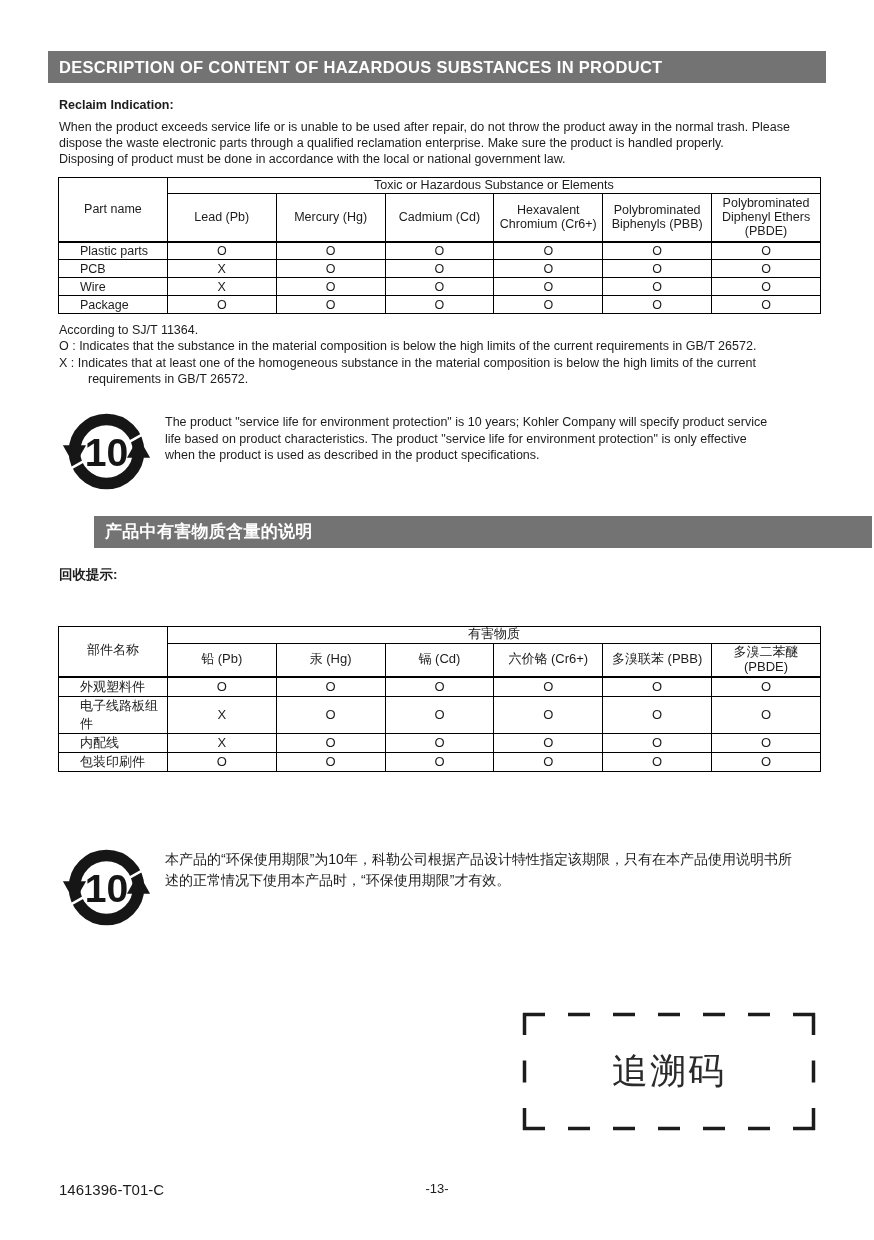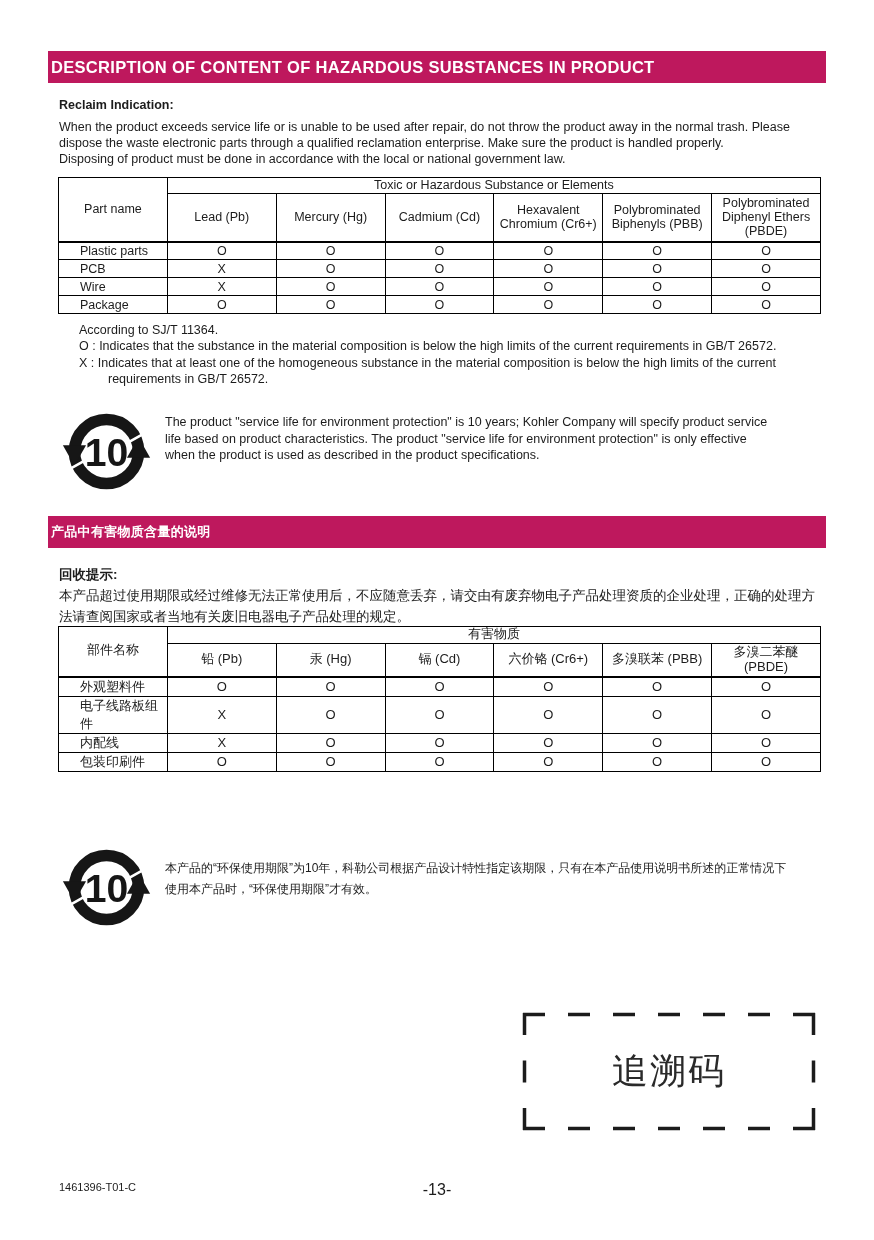--- a/index.html
+++ b/index.html
@@ -4,25 +4,25 @@
 <style>
   * { margin: 0; padding: 0; box-sizing: border-box; }
   html, body { background: #fff; }
   body { font-family: "Liberation Sans", sans-serif; color: #1c1c1c; }
   #page {
     position: relative; width: 874px; height: 1240px;
     background: #ffffff; overflow: hidden;
   }
   .section-bar {
     position: absolute; left: 48px; width: 778px; height: 32px;
-    background: #be185d; color: #ffffff; font-weight: bold;
-    line-height: 32px; padding-left: 3px; letter-spacing: 0.3px;
+    background: #737373; color: #ffffff; font-weight: bold;
+    line-height: 32px; padding-left: 11px; letter-spacing: 0.3px;
   }
   #bar-en { top: 51px; font-size: 16.5px; }
-  #bar-cn { top: 516px; font-size: 13px; }
+  #bar-cn { top: 516px; font-size: 17px; margin-left: 46px; }
 
   .textblock { position: absolute; }
   .b-title { font-weight: bold; }
 
   #reclaim-en { left: 59px; top: 97px; width: 752px; font-size: 12.5px; line-height: 16px; }
   #reclaim-en .b-title { margin-bottom: 6px; }
 
   table.hztable {
     position: absolute; left: 58px; width: 763px;
     border-collapse: collapse; table-layout: fixed;
@@ -39,42 +39,42 @@
   #table-en tr.spanrow { height: 15px; }
   #table-en tr.spanrow td { line-height: 15px; }
   #table-en tr.colrow { height: 48px; }
   #table-en tr.datarow { height: 18px; }
   #table-cn { top: 626px; font-size: 13px; }
   #table-cn tr.spanrow { height: 16px; }
   #table-cn tr.spanrow td { line-height: 16px; font-family: Liberation Mono, monospace; }
   #table-cn tr.colrow { height: 33px; }
   #table-cn tr.datarow { height: 19px; }
 
-  #notes-en { left: 59px; top: 322px; width: 742px; font-size: 12.5px; line-height: 16.3px; margin-left: 20px; }
+  #notes-en { left: 59px; top: 322px; width: 742px; font-size: 12.5px; line-height: 16.3px; }
   #notes-en .note { padding-left: 29px; text-indent: -29px; }
   #notes-cn { left: 59px; top: 757px; width: 772px; font-size: 13px; line-height: 18.3px; }
 
   .epup-logo { position: absolute; left: 62px; width: 89px; height: 89px; }
   #epup-logo-en { top: 407px; }
   #epup-logo-cn { top: 843px; }
   #epup-text-en { left: 165px; top: 414px; width: 614px; font-size: 12.5px; line-height: 16.5px; }
-  #epup-text-cn { left: 165px; top: 849px; width: 632px; font-size: 12px; line-height: 21px; margin-top: 9px; }
+  #epup-text-cn { left: 165px; top: 849px; width: 632px; font-size: 14px; line-height: 21px; }
 
   #recycle-cn { left: 59px; top: 564px; width: 766px; font-size: 13.5px; line-height: 21px; }
   #recycle-cn .b-title { font-size: 13.5px; }
 
   #trace-box { position: absolute; left: 521px; top: 1011px; width: 296px; height: 121px; }
   #trace-box svg { position: absolute; left: 0; top: 0; }
   #trace-label {
     position: absolute; left: 0; top: 0; width: 100%; height: 100%;
     display: flex; align-items: center; justify-content: center;
     font-size: 36px; color: #2a2a2a; letter-spacing: 2px;
   }
-  #footer-doc { position: absolute; left: 59px; top: 1181px; font-size: 11px; }
-  #footer-page { position: absolute; left: 0; top: 1181px; width: 874px; text-align: center; font-size: 16px; }
+  #footer-doc { position: absolute; left: 59px; top: 1181px; font-size: 15px; }
+  #footer-page { position: absolute; left: 0; top: 1181px; width: 874px; text-align: center; font-size: 13px; }
 </style>
 </head>
 <body>
 
 <div id="page">
 
   <div id="bar-en" class="section-bar">
     <span>DESCRIPTION OF CONTENT OF HAZARDOUS SUBSTANCES IN PRODUCT</span>
   </div>
 
@@ -154,21 +154,20 @@
     </svg>
   </span>
   <div id="epup-text-en" class="textblock">The product "service life for environment protection" is 10 years; Kohler Company will specify product service life based on product characteristics. The product "service life for environment protection" is only effective when the product is used as described in the product specifications.</div>
 
   <div id="bar-cn" class="section-bar">
     <span>产品中有害物质含量的说明</span>
   </div>
 
   <div id="recycle-cn" class="textblock">
     <div class="b-title">回收提示:</div>
-    <div>本产品超过使用期限或经过维修无法正常使用后，不应随意丢弃，请交由有废弃物电子产品处理资质的企业处理，正确的处理方法请查阅国家或者当地有关废旧电器电子产品处理的规定。</div>
   </div>
 
   <table id="table-cn" class="hztable">
     <tbody>
         <tr class="spanrow">
       <td rowspan="2" class="hdr-bottom">部件名称</td>
       <td colspan="6">有害物质</td>
     </tr>
     <tr class="colrow">
       <td class="hdr-bottom">铅 (Pb)</td>

